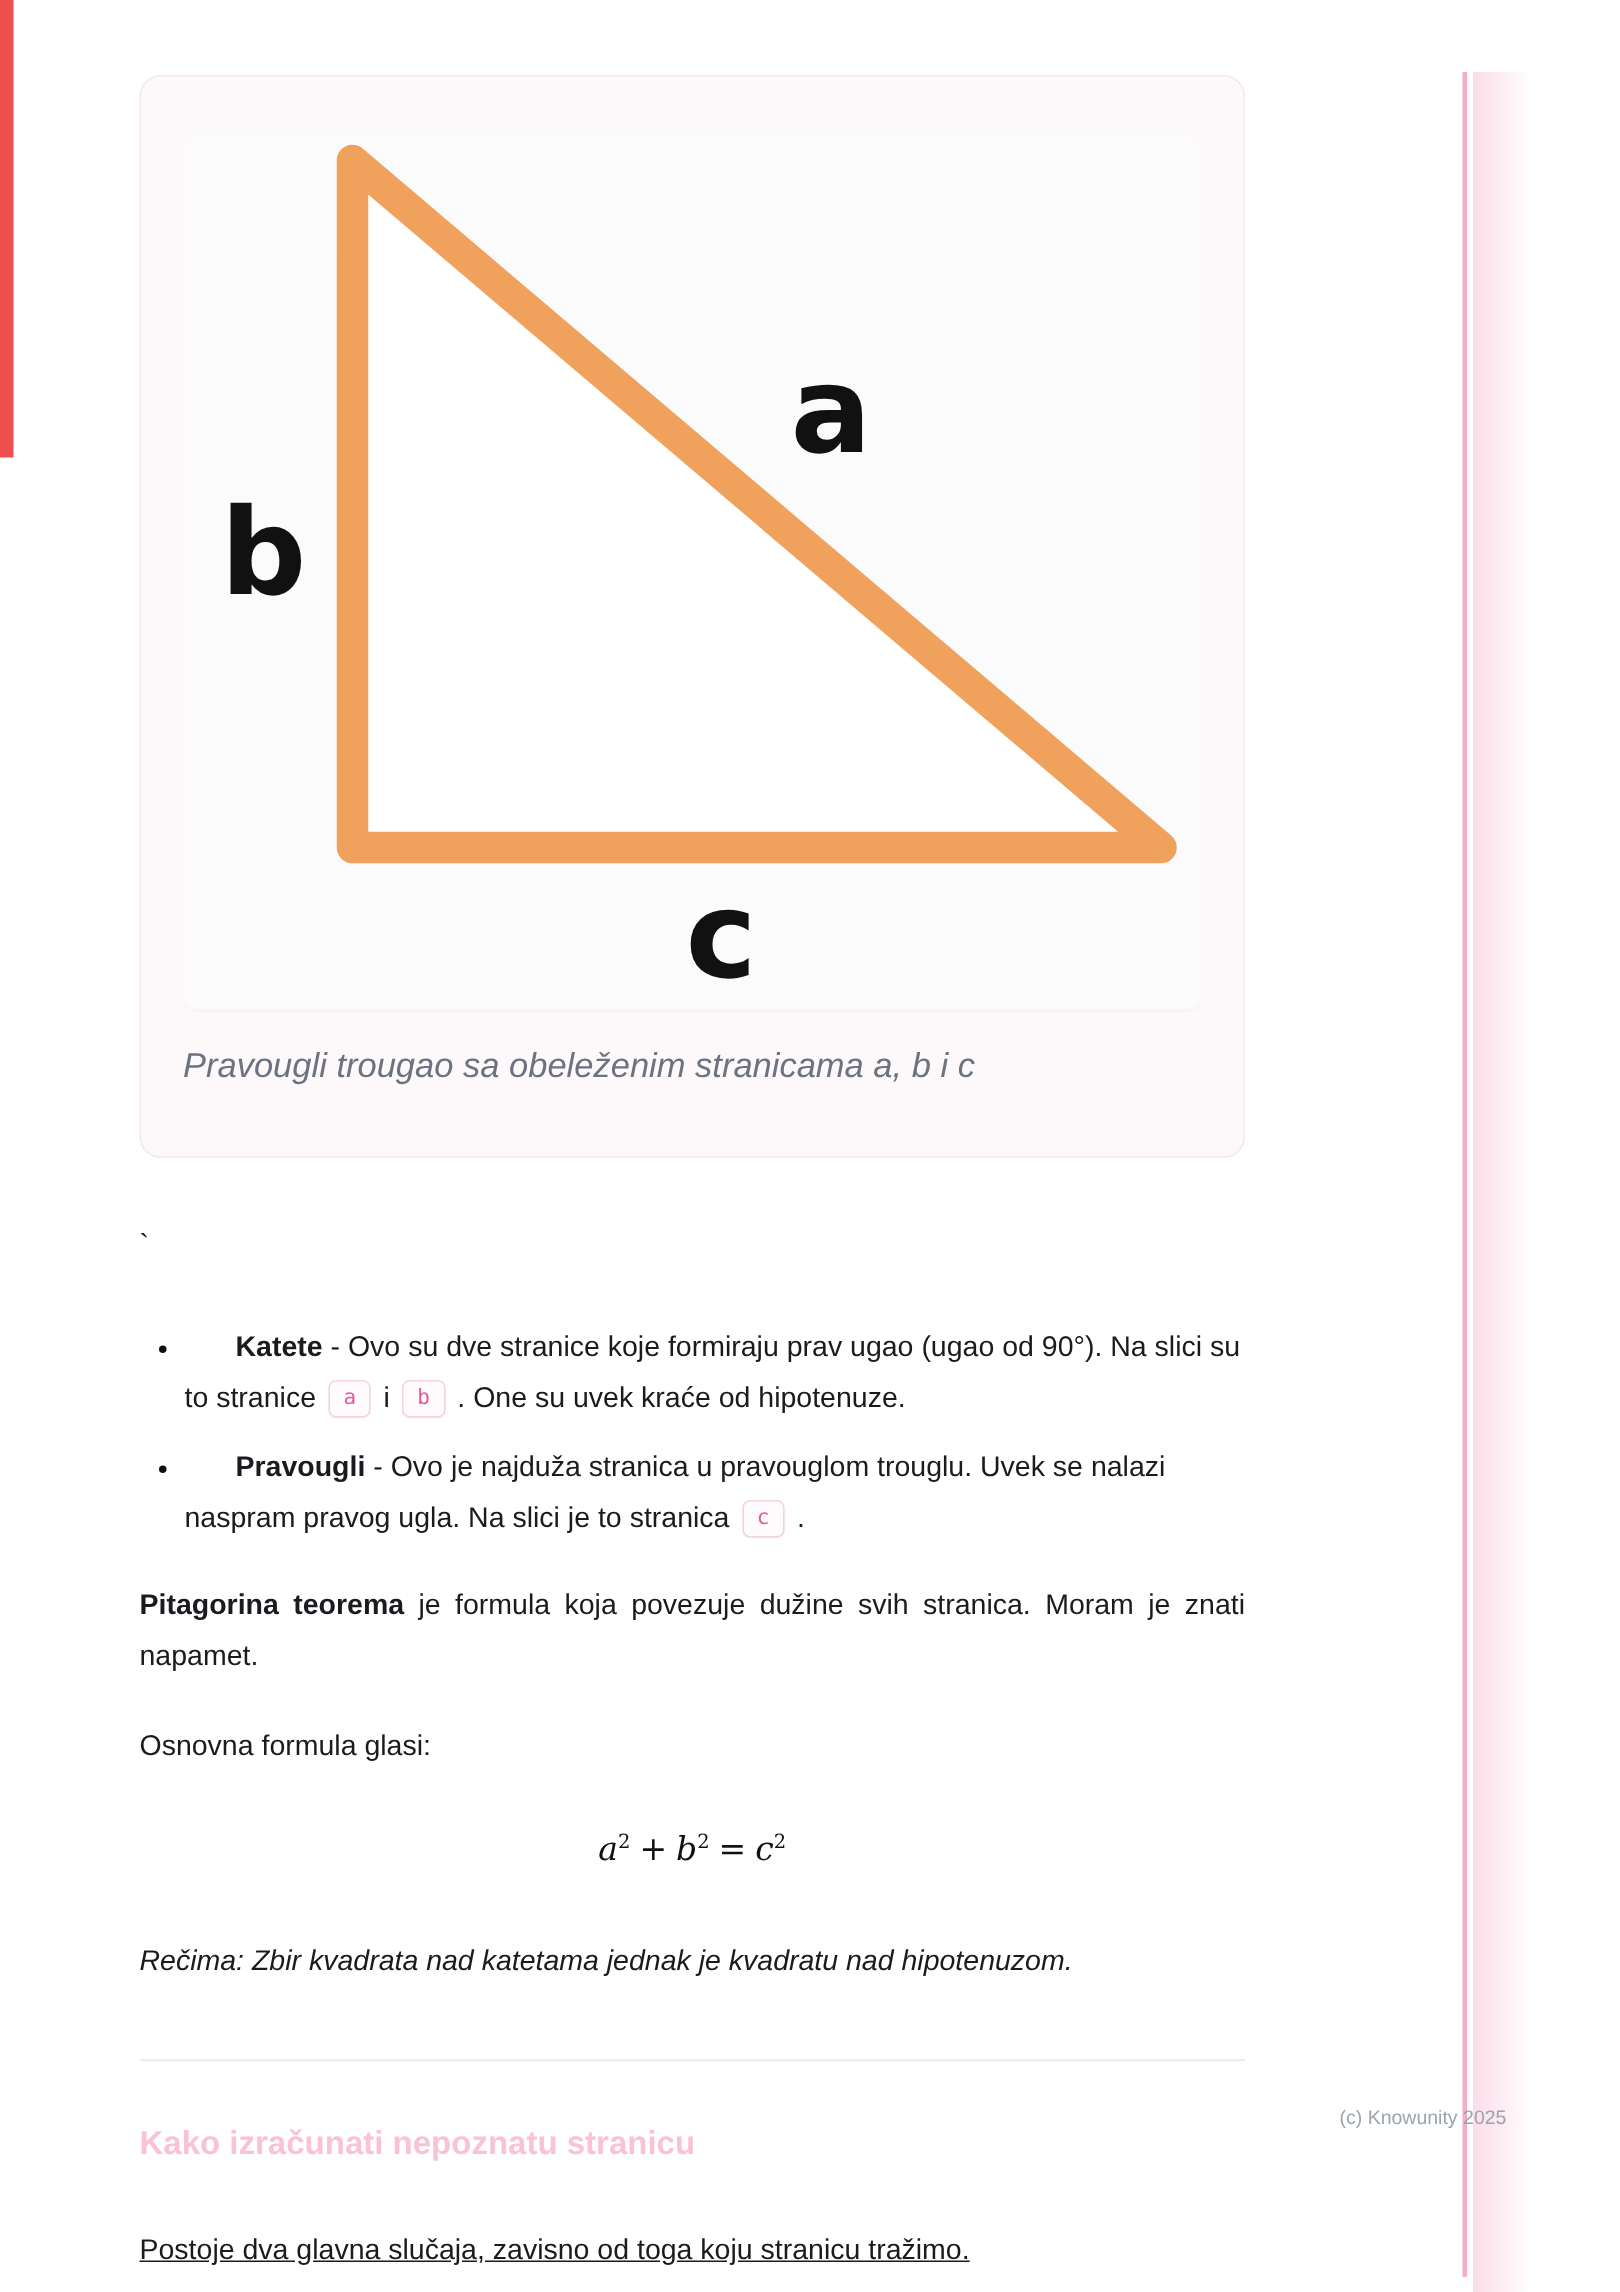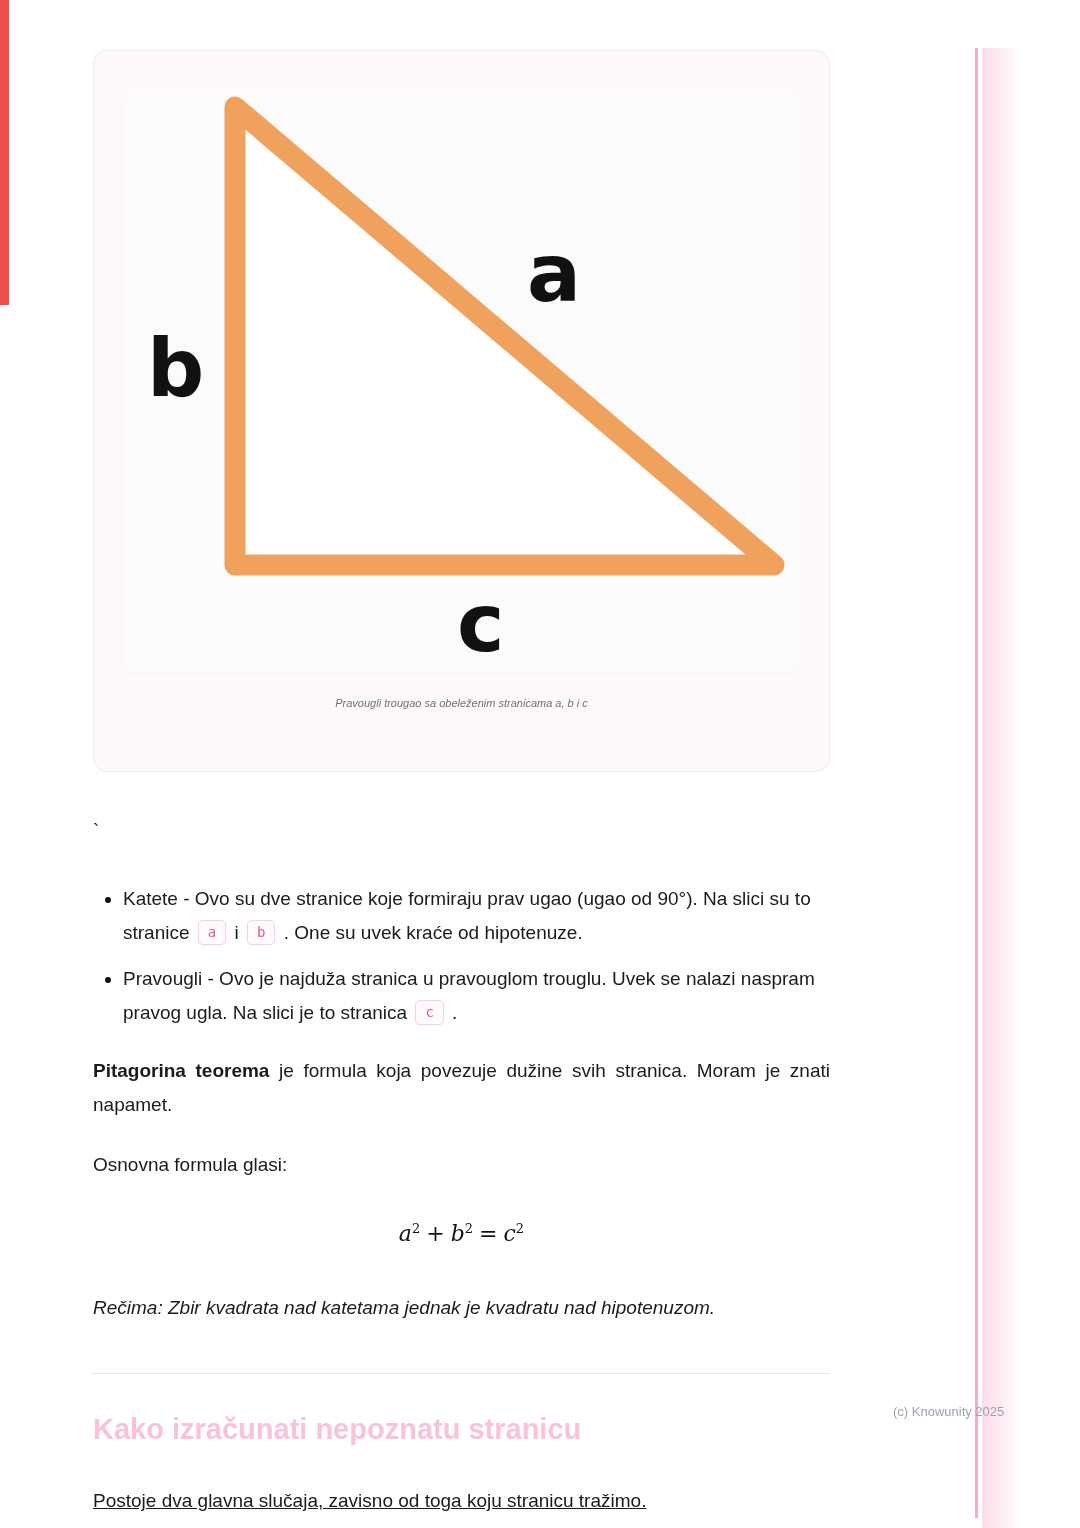--- a/index.html
+++ b/index.html
@@ -44,40 +44,39 @@
   }
   .figure-image{
     width:679px;height:584px;
     background:#fcfbfc;
     border-radius:10px;
     box-shadow:0 1px 2px rgba(0,0,0,0.03);
   }
   .figure-image svg{display:block;width:679px;height:584px;}
   .figure-caption{
     margin-top:24px;
-    text-align:center;
     font-style:italic;
-    font-size:11px;
+    font-size:23px;
     color:#6b7280;
   }
   
   .stray{
     margin:42px 0 0 0;
     font-size:19px;line-height:34px;color:#1b1b1f;
   }
   
   .bullets{
     margin:34px 0 0 0;
     padding:0 0 0 30px;
     list-style:disc outside;
     font-size:19px;line-height:34px;
   }
   .bullets li{margin:0 0 12px 0;}
   .bullets li::marker{color:#111;}
-  .term{font-weight:normal;}
+  .term{font-weight:bold;margin-left:34px;}
   .chip{
     display:inline-block;
     font-family:"DejaVu Sans Mono", monospace;
     font-size:14px;line-height:1;
     color:#e2599e;
     background:#fffbfd;
     border:1px solid #f4d2e2;
     border-radius:5px;
     padding:4px 9px 5px 9px;
     margin:0 3px;
@@ -102,21 +101,21 @@
   .mvar{font-style:italic;}
   .mop{padding:0 6px;}
   .formula sup{font-size:13px;font-style:normal;}
   
   .divider{
     margin:48px 0 0 0;
     border:none;border-top:1px solid #e5e7eb;height:0;
   }
   .pink-heading{
     margin:36px 0 0 0;
-    font-size:29px;line-height:38px;
+    font-size:22px;line-height:38px;
     font-weight:bold;
     color:#f9c2d8;
   }
   .para-final{margin-top:36px;text-decoration:underline;}
 </style>
 </head>
 <body>
 
 <div class="page">
 

